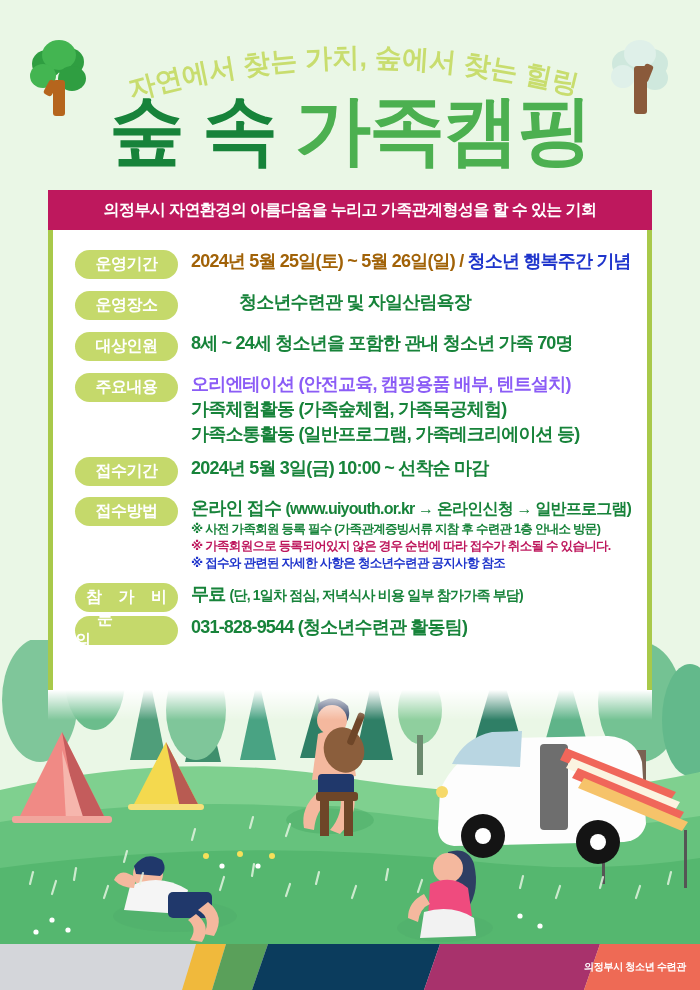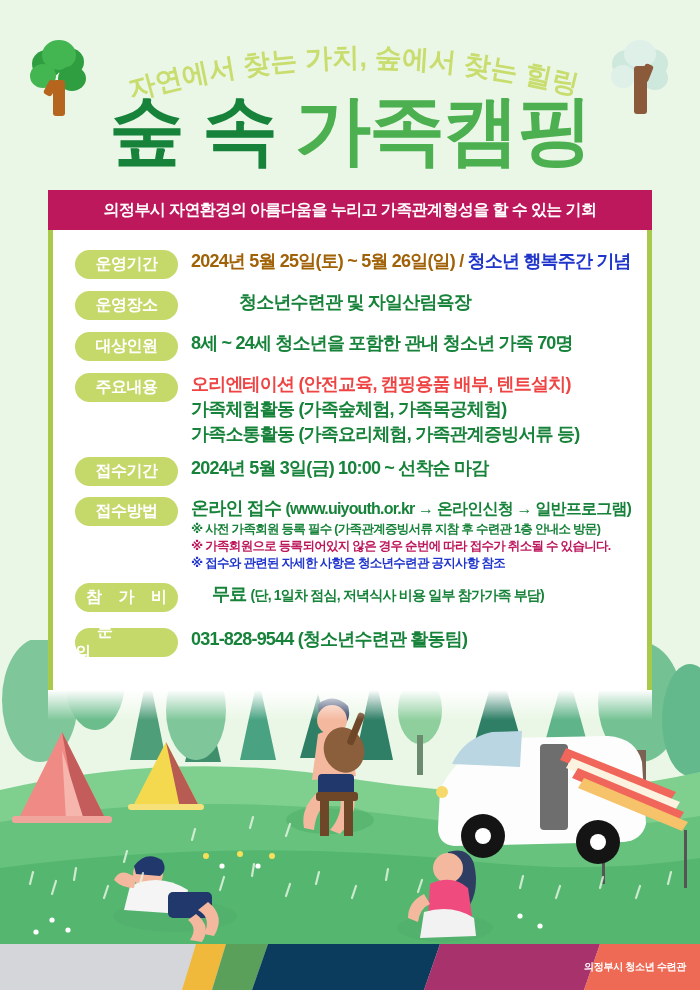--- a/index.html
+++ b/index.html
@@ -178,41 +178,41 @@
         </div>
         <div class="row" style="margin-bottom: 10px;">
           <div class="pill">대상인원</div>
           <div class="rowbody">
             <div class="val"><span style="color:#17833a;">8세 ~ 24세 청소년을 포함한 관내 청소년 가족 70명</span></div>
           </div>
         </div>
         <div class="row" style="margin-bottom: 9px;">
           <div class="pill">주요내용</div>
           <div class="rowbody">
-            <div class="val"><span style="color:#ef4444;">오리엔테이션 (안전교육, 캠핑용품 배부, 텐트설치)</span></div>
+            <div class="val"><span style="color:#8b5cf6;">오리엔테이션 (안전교육, 캠핑용품 배부, 텐트설치)</span></div>
             <div class="val"><span style="color:#17833a;">가족체험활동 (가족숲체험, 가족목공체험)</span></div>
-            <div class="val"><span style="color:#17833a;">가족소통활동 (가족요리체험, 가족관계증빙서류 등)</span></div>
+            <div class="val"><span style="color:#17833a;">가족소통활동 (일반프로그램, 가족레크리에이션 등)</span></div>
           </div>
         </div>
         <div class="row" style="margin-bottom: 9px;">
           <div class="pill">접수기간</div>
           <div class="rowbody">
             <div class="val"><span style="color:#17833a;">2024년 5월 3일(금) 10:00 ~ 선착순 마감</span></div>
           </div>
         </div>
         <div class="row" style="margin-bottom: 9px;">
           <div class="pill">접수방법</div>
           <div class="rowbody">
             <div class="val"><span style="color:#17833a;">온라인 접수 </span><span style="color:#17833a;font-size:16px;margin-top:26px;">(www.uiyouth.or.kr → 온라인신청 → 일반프로그램)</span></div>
             <div class="note green">※ 사전 가족회원 등록 필수 (가족관계증빙서류 지참 후 수련관 1층 안내소 방문)</div>
             <div class="note red">※ 가족회원으로 등록되어있지 않은 경우 순번에 따라 접수가 취소될 수 있습니다.</div>
             <div class="note blue">※ 접수와 관련된 자세한 사항은 청소년수련관 공지사항 참조</div>
           </div>
         </div>
-        <div class="row" style="margin-bottom: 14px; gap: 21px;">
+        <div class="row" style="margin-bottom: 2px;">
           <div class="pill spaced">참 가 비</div>
           <div class="rowbody">
             <div class="val"><span style="color:#17833a;">무료 </span><span style="color:#17833a;font-size:14px;">(단, 1일차 점심, 저녁식사 비용 일부 참가가족 부담)</span></div>
           </div>
         </div>
         <div class="row" style="margin-bottom: 8px;">
           <div class="pill spaced2">문 의</div>
           <div class="rowbody">
             <div class="val"><span style="color:#17833a;">031-828-9544 (청소년수련관 활동팀)</span></div>
           </div>

